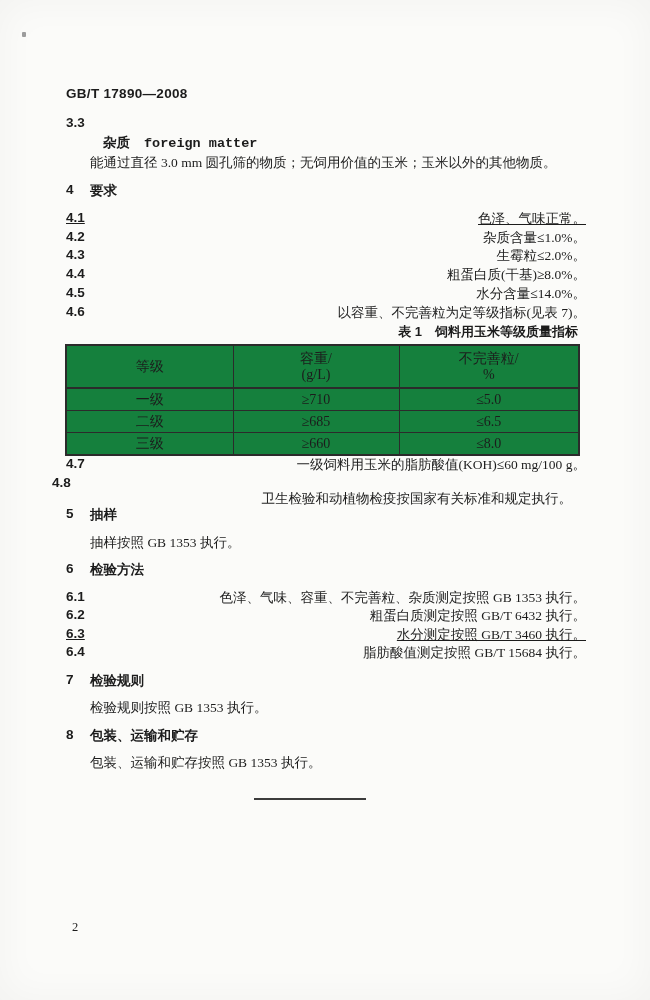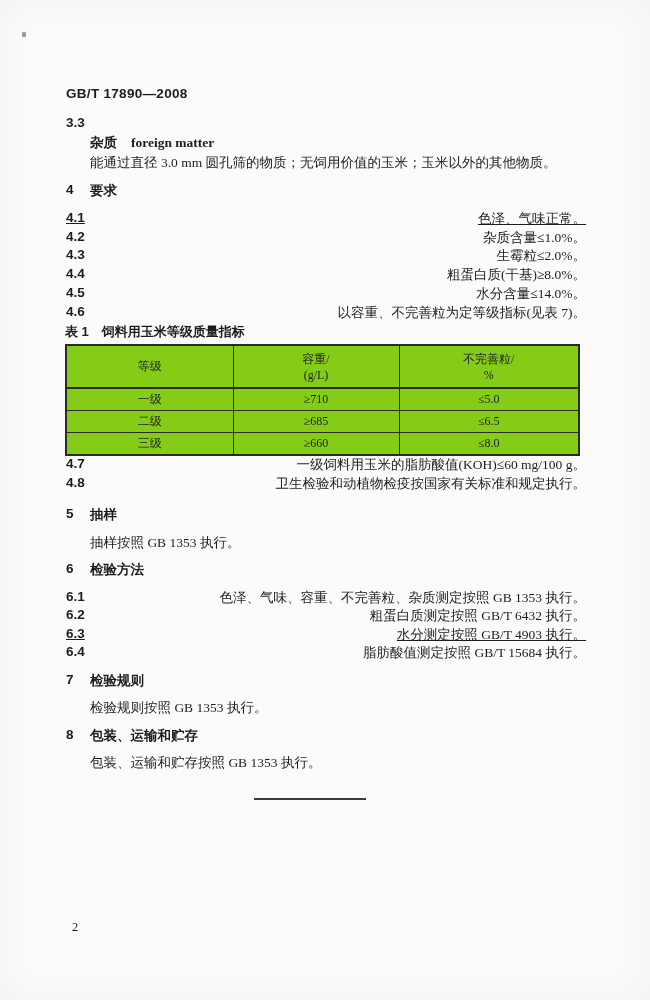--- a/index.html
+++ b/index.html
@@ -26,46 +26,46 @@
     font-weight:bold; font-size:13.5px;
   }
   .clause-head .num { width:24px; flex:0 0 auto; }
 
   .sub-num {
     font-family:"Liberation Sans","DejaVu Sans",sans-serif;
     font-weight:bold; font-size:13.5px;
   }
 
   .term-line {
-    font-family:Liberation Serif, serif;
-    font-weight:bold; font-size:13.5px;
+    font-family:Liberation Mono, monospace;
+    font-weight:bold; font-size:13.5px;margin-left:13px;
   }
   .term-line .term-en { margin-left:14px; }
 
   .body-text { font-size:13.5px; line-height:18px; }
 
   .item { display:flex; font-size:13.5px; }
   .item .num {
     width:44px; flex:0 0 auto;
     font-family:"Liberation Sans","DejaVu Sans",sans-serif;
     font-weight:bold;
   }
   .item .txt { flex:1;text-align:right; }
 
   .table-caption {
-    width:513px; text-align:left;
+    width:513px; text-align:right;
     font-family:"Liberation Sans","DejaVu Sans",sans-serif;
     font-weight:bold; font-size:13px;
   }
 
   table.grade-table {
     border-collapse:collapse; table-layout:fixed;
     width:513px;
-    font-size:12px;
-    background:#84cc16;
+    font-size:14px;
+    background:#15803d;
   }
   table.grade-table td {
     border:1px solid #2b2b2b;
     text-align:center; vertical-align:middle;
     padding:0;
   }
   table.grade-table { border:2px solid #2b2b2b; }
   table.grade-table tr.head td { height:41px; border-bottom:2px solid #2b2b2b; }
   table.grade-table tr.data td { height:21px; }
   .cell-2line { line-height:16px; }
@@ -160,21 +160,21 @@
       <td>≥660</td>
       <td>≤8.0</td>
     </tr>
   </tbody>
     </table>
 
   <div class="abs item" style="left:66px; top:456px; width:520px;">
     <span class="num">4.7</span>
     <span class="txt">一级饲料用玉米的脂肪酸值(KOH)≤60 mg/100 g。</span>
   </div>
-  <div class="abs item" style="left:66px; top:475px; width:520px;">
+  <div class="abs item" style="left:52px; top:475px; width:520px;flex-direction:column;">
     <span class="num">4.8</span>
     <span class="txt">卫生检验和动植物检疫按国家有关标准和规定执行。</span>
   </div>
 
   <div class="abs clause-head" style="left:66px; top:506px;">
     <span class="num">5</span>
     <span>抽样</span>
   </div>
   <div class="abs body-text" style="left:90px; top:534px; width:480px;">抽样按照 GB 1353 执行。</div>
 
@@ -185,21 +185,21 @@
   <div class="abs item" style="left:66px; top:589px; width:520px;">
     <span class="num">6.1</span>
     <span class="txt">色泽、气味、容重、不完善粒、杂质测定按照 GB 1353 执行。</span>
   </div>
   <div class="abs item" style="left:66px; top:607px; width:520px;">
     <span class="num">6.2</span>
     <span class="txt">粗蛋白质测定按照 GB/T 6432 执行。</span>
   </div>
   <div class="abs item" style="left:66px; top:626px; width:520px;text-decoration:underline;">
     <span class="num">6.3</span>
-    <span class="txt">水分测定按照 GB/T 4903 执行。</span>
+    <span class="txt">水分测定按照 GB/T 3460 执行。</span>
   </div>
   <div class="abs item" style="left:66px; top:644px; width:520px;gap:47px;">
     <span class="num">6.4</span>
     <span class="txt">脂肪酸值测定按照 GB/T 15684 执行。</span>
   </div>
 
   <div class="abs clause-head" style="left:66px; top:672px;">
     <span class="num">7</span>
     <span>检验规则</span>
   </div>

